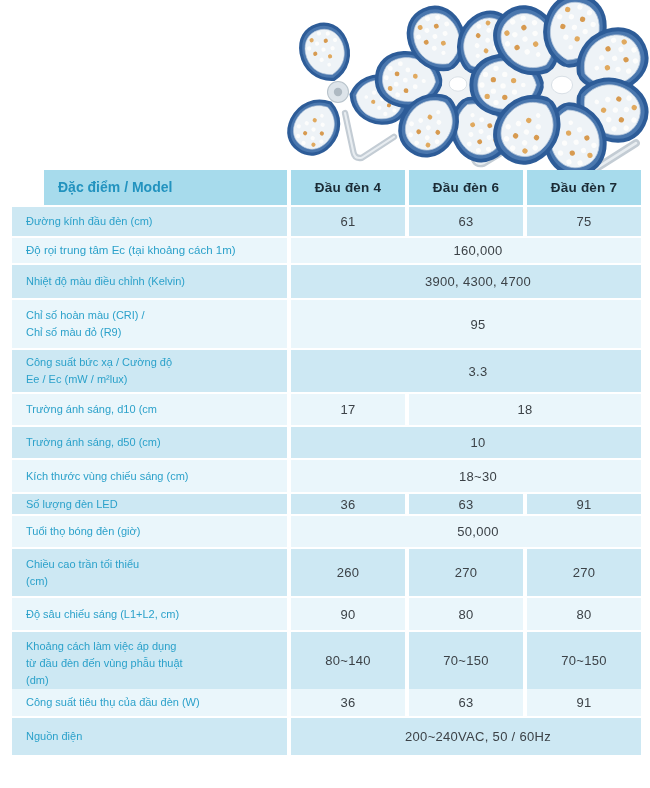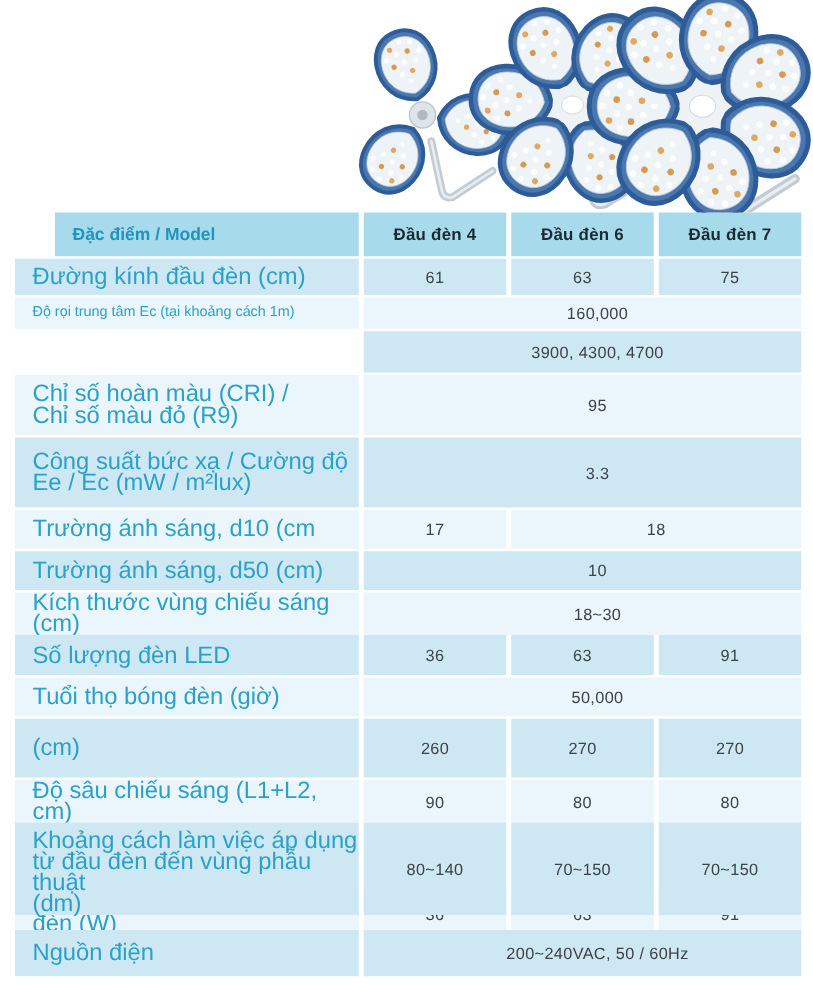--- a/index.html
+++ b/index.html
@@ -14,21 +14,21 @@
   .row{
     display:grid;
     grid-template-columns:275px 114px 114px 114px;
     column-gap:4px;
     margin-bottom:2px;
   }
   .cell{display:flex;align-items:center;min-width:0;}
   .label{
     padding-left:14px;
     flex-direction:column;align-items:flex-start;justify-content:center;
-    color:#2ba1ca;font-size:19px;line-height:17px;
+    color:#2ba1ca;font-size:11px;line-height:17px;
   }
   .label span{display:block;}
   .label.small{font-size:11.5px;}
   .val{
     justify-content:center;text-align:left;
     color:#3c4247;font-size:13px;letter-spacing:0.3px;
   }
   .m3{grid-column:2/5;padding-left:24px;}
   .m23{grid-column:3/5;}
   .header .cell{background:#a7dbec;}
@@ -163,32 +163,35 @@
   </div>
 
   <div class="row shade-b" style="height:25px">
     <div class="cell label small">
         <span>Độ rọi trung tâm Ec (tại khoảng cách 1m)</span>
       </div>
     <div class="cell val m3">160,000</div>
   </div>
 
   <div class="row shade-a" style="height:33px">
+    <div class="cell label">
+        <span>Nhiệt độ màu điều chỉnh (Kelvin)</span>
+      </div>
     <div class="cell val m3">3900, 4300, 4700</div>
   </div>
 
   <div class="row shade-b" style="height:48px">
     <div class="cell label">
       <span>Chỉ số hoàn màu (CRI) /</span>
         <span>Chỉ số màu đỏ (R9)</span>
     </div>
     <div class="cell val m3">95</div>
   </div>
 
-  <div class="row shade-a" style="height:56px">
+  <div class="row shade-a" style="height:42px">
     <div class="cell label">
       <span>Công suất bức xạ / Cường độ</span>
         <span>Ee / Ec (mW / m²lux)</span>
     </div>
     <div class="cell val m3">3.3</div>
   </div>
 
   <div class="row shade-b" style="height:31px">
     <div class="cell label">
         <span>Trường ánh sáng, d10 (cm</span>
@@ -204,38 +207,39 @@
     <div class="cell val m3">10</div>
   </div>
 
   <div class="row shade-b" style="height:32px">
     <div class="cell label">
         <span>Kích thước vùng chiếu sáng (cm)</span>
       </div>
     <div class="cell val m3">18~30</div>
   </div>
 
-  <div class="row shade-a" style="height:32px">
+  <div class="row shade-a" style="height:20px">
     <div class="cell label">
         <span>Số lượng đèn LED</span>
       </div>
     <div class="cell val">36</div>
     <div class="cell val">63</div>
     <div class="cell val">91</div>
   </div>
 
   <div class="row shade-b" style="height:31px">
     <div class="cell label">
         <span>Tuổi thọ bóng đèn (giờ)</span>
       </div>
     <div class="cell val m3">50,000</div>
   </div>
 
   <div class="row shade-a" style="height:47px">
     <div class="cell label">
+      <span>Chiều cao trần tối thiểu</span>
         <span>(cm)</span>
     </div>
     <div class="cell val">260</div>
     <div class="cell val">270</div>
     <div class="cell val">270</div>
   </div>
 
   <div class="row shade-b" style="height:32px">
     <div class="cell label">
         <span>Độ sâu chiếu sáng (L1+L2, cm)</span>

